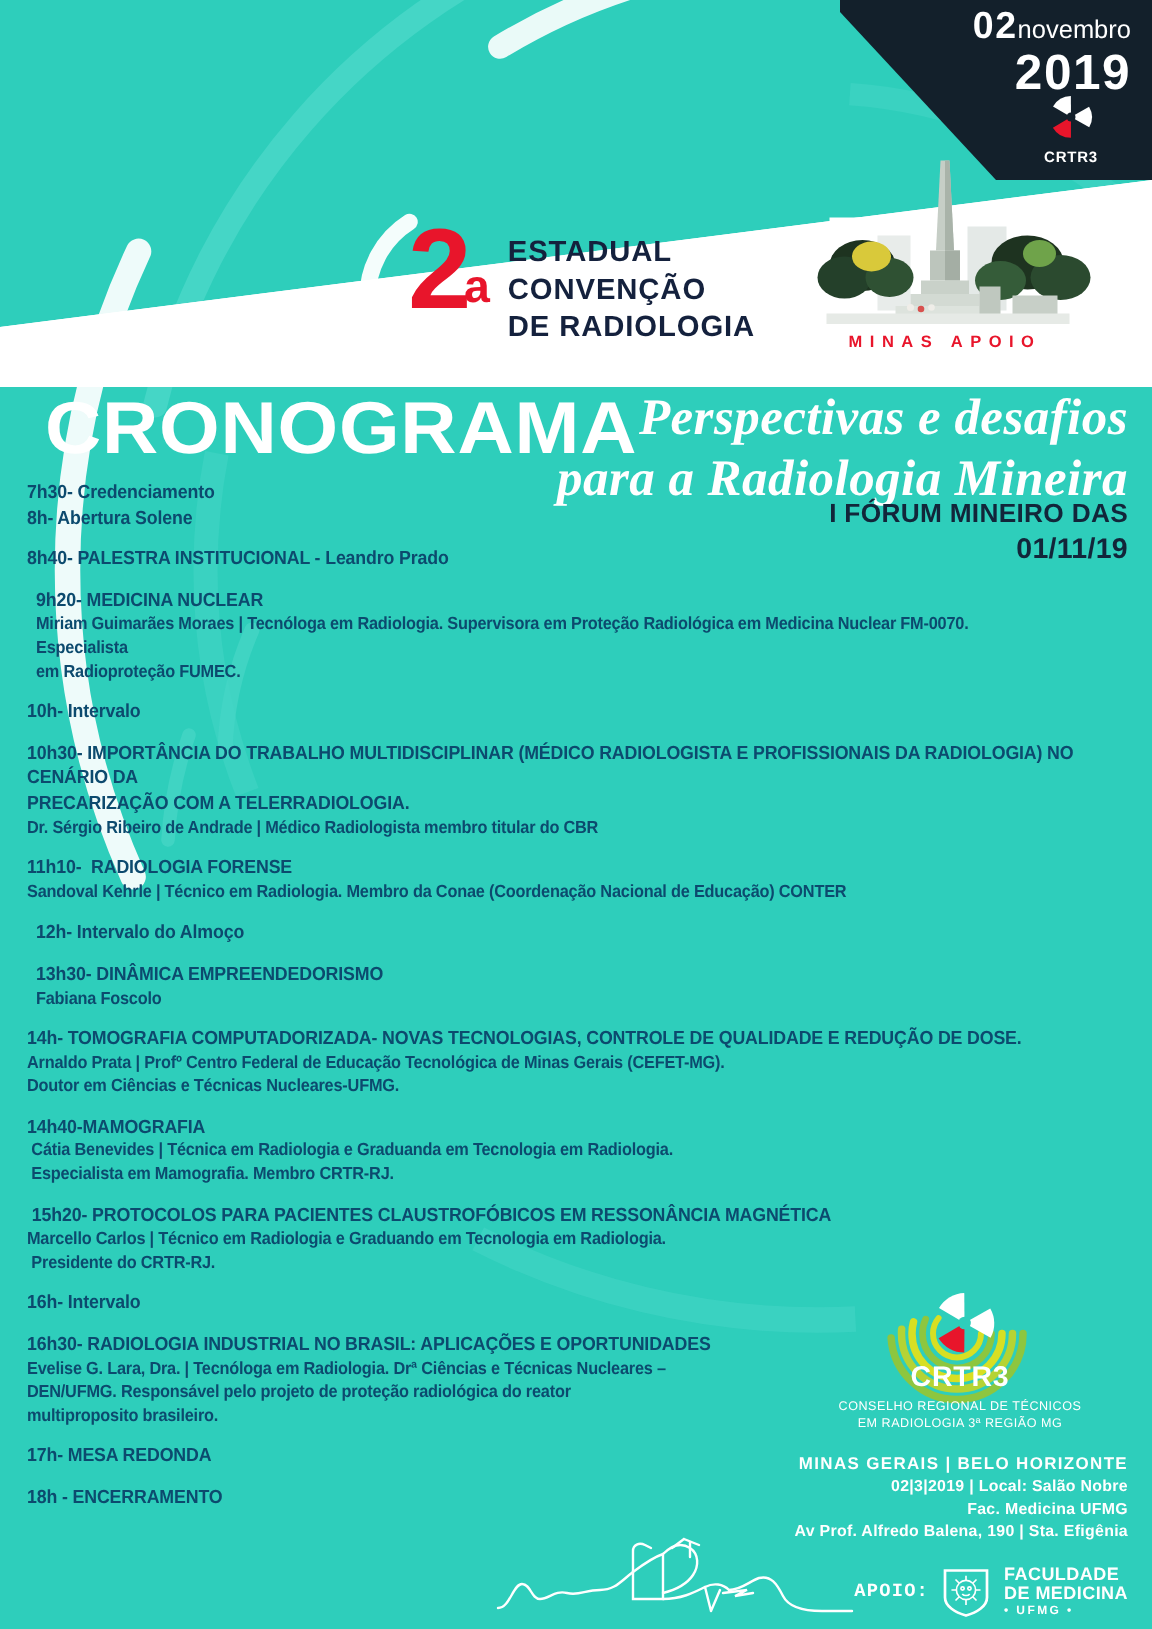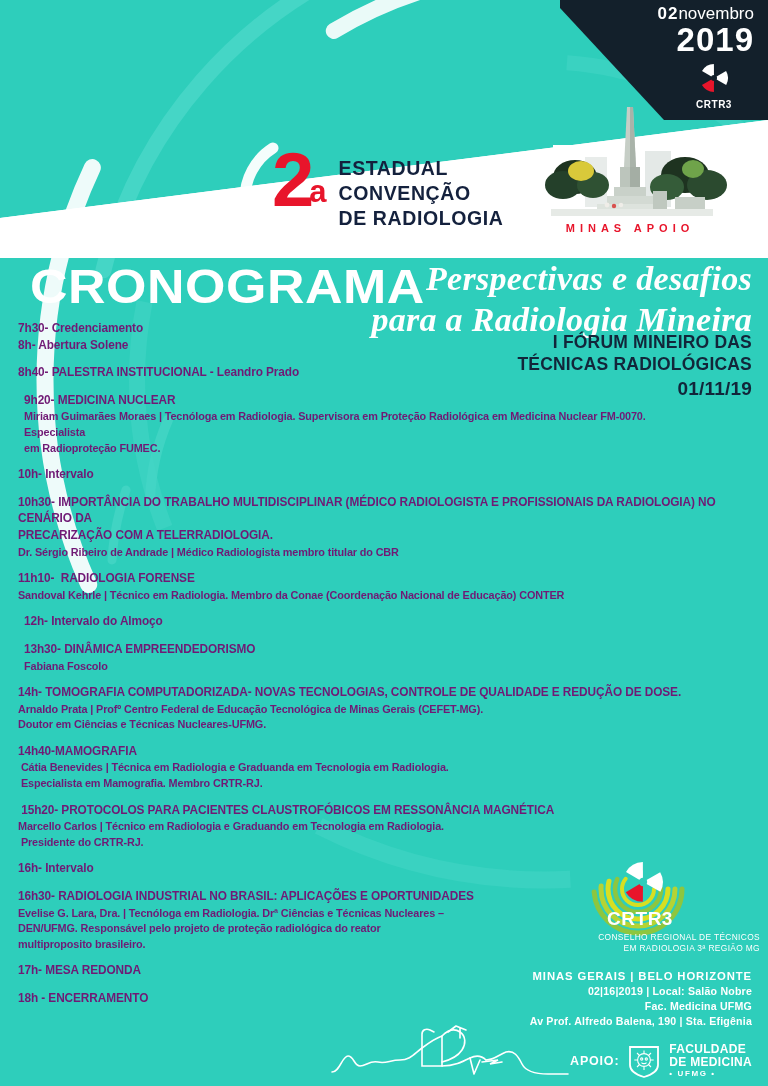--- a/index.html
+++ b/index.html
@@ -24,21 +24,21 @@
   }
   .date-banner .bannerbox{
     position:absolute;inset:0;
   }
   .date-text{
     position:absolute;right:14px;top:5px;
     text-align:right;color:#ffffff;line-height:1;
     z-index:3;
   }
   .date-day{
-    font-size:17px;font-weight:bold;letter-spacing:1px;
+    font-size:25px;font-weight:bold;letter-spacing:1px;
     font-family:"Liberation Sans", sans-serif;
   }
   .date-month{
     font-size:17px;font-weight:normal;letter-spacing:0px;margin-top:35px;
   }
   .date-year{
     font-size:33px;font-weight:bold;letter-spacing:1px;
     margin-top:1px;
   }
   .banner-logo{
@@ -102,21 +102,21 @@
     text-align:right;color:#12263A;
     font-weight:bold;font-size:17.5px;line-height:1.25;letter-spacing:0.2px;
   }
   .forum-date{
     display:block;font-size:19px;margin-top:1px;
   }
 
   
   .schedule{
     position:absolute;left:18px;top:320px;width:745px;z-index:6;
-    color:#701a75;
+    color:#0c4a6e;
   }
   .sched-item{margin-bottom:11px;}
   .sched-head{
     font-weight:bold;font-size:12.6px;line-height:1.32;
     letter-spacing:-0.1px;
     transform:scaleX(0.94);transform-origin:left center;
     white-space:pre-wrap;
   }
   .sched-desc{
     font-weight:bold;font-size:11.7px;line-height:1.33;
@@ -131,39 +131,39 @@
   .crtr-logo{
     position:absolute;left:560px;top:845px;width:160px;height:95px;z-index:6;
   }
   .crtr-name{
     position:absolute;left:540px;top:908px;width:200px;z-index:7;
     text-align:center;color:#ffffff;font-size:19px;font-weight:bold;
     letter-spacing:0.5px;
   }
   .crtr-sub{
     position:absolute;left:520px;top:932px;width:240px;z-index:7;
-    text-align:right;color:#ffffff;font-size:8.4px;line-height:1.35;
+    text-align:center;color:#ffffff;font-size:8.4px;line-height:1.35;
     letter-spacing:0.35px;
   }
 
   
   .address{
     position:absolute;right:16px;top:968px;width:420px;z-index:7;
     text-align:right;color:#ffffff;font-size:10.6px;line-height:1.42;
     font-weight:bold;letter-spacing:0.2px;
   }
   .address .addr-line1{font-size:11.3px;letter-spacing:0.9px;}
 
   
   .apoio{
     position:absolute;right:16px;bottom:8px;z-index:8;
     display:flex;align-items:center;gap:8px;
   }
   .apoio-label{
-    color:#ffffff;font-size:12.5px;font-weight:bold;letter-spacing:0.8px;
+    color:#ffffff;font-size:12.5px;font-weight:bold;letter-spacing:0.8px;font-family:Liberation Mono, monospace;
   }
   .ufmg-text{
     color:#ffffff;line-height:1.06;font-weight:bold;
   }
   .ufmg-l1{font-size:12px;letter-spacing:0.3px;display:block;}
   .ufmg-l2{font-size:12px;letter-spacing:0.3px;display:block;}
   .ufmg-l3{font-size:8px;letter-spacing:1.6px;display:block;margin-top:1px;}
 
   .bottom-strip{
     position:absolute;left:0;bottom:0;width:768px;height:6px;
@@ -296,21 +296,20 @@
   </div>
 
   <div class="cronograma">CRONOGRAMA</div>
 
   <div class="subtitle">
     <div>Perspectivas  e  desafios</div>
     <div>para a Radiologia Mineira</div>
   </div>
   <div class="forum">
     <div>I FÓRUM MINEIRO DAS</div>
-    <div>TÉCNICAS RADIOLÓGICAS</div>
     <span class="forum-date">01/11/19</span>
   </div>
 
   <div class="schedule" id="schedule-list">
       <div class="sched-item">
         <div class="sched-head">7h30- Credenciamento
 8h- Abertura Solene</div>
       </div>
       <div class="sched-item">
         <div class="sched-head">8h40- PALESTRA INSTITUCIONAL - Leandro Prado</div>
@@ -405,21 +404,21 @@
     </svg>
   </div>
   <div class="crtr-name">CRTR3</div>
   <div class="crtr-sub">
     <div>CONSELHO REGIONAL DE TÉCNICOS</div>
     <div>EM RADIOLOGIA 3ª REGIÃO MG</div>
   </div>
 
   <div class="address">
     <div class="addr-line1">MINAS GERAIS | BELO HORIZONTE</div>
-    <div>02|16|2019 | Local: Salão Nobre</div>
+    <div>02|3|2019 | Local: Salão Nobre</div>
     <div>Fac. Medicina UFMG</div>
     <div>Av Prof. Alfredo Balena, 190 | Sta. Efigênia</div>
   </div>
 
   <div class="apoio">
     <span class="apoio-label">APOIO:</span>
     <svg width="34" height="34" viewBox="0 0 34 34" xmlns="http://www.w3.org/2000/svg">
       <path d="M3,3 L31,3 L31,21 C31,27 24,31 17,33 C10,31 3,27 3,21 Z" fill="none" stroke="#FFFFFF" stroke-width="1.8"></path>
       <g fill="none" stroke="#FFFFFF" stroke-width="1.1">
         <circle cx="17" cy="16" r="6.4"></circle>

